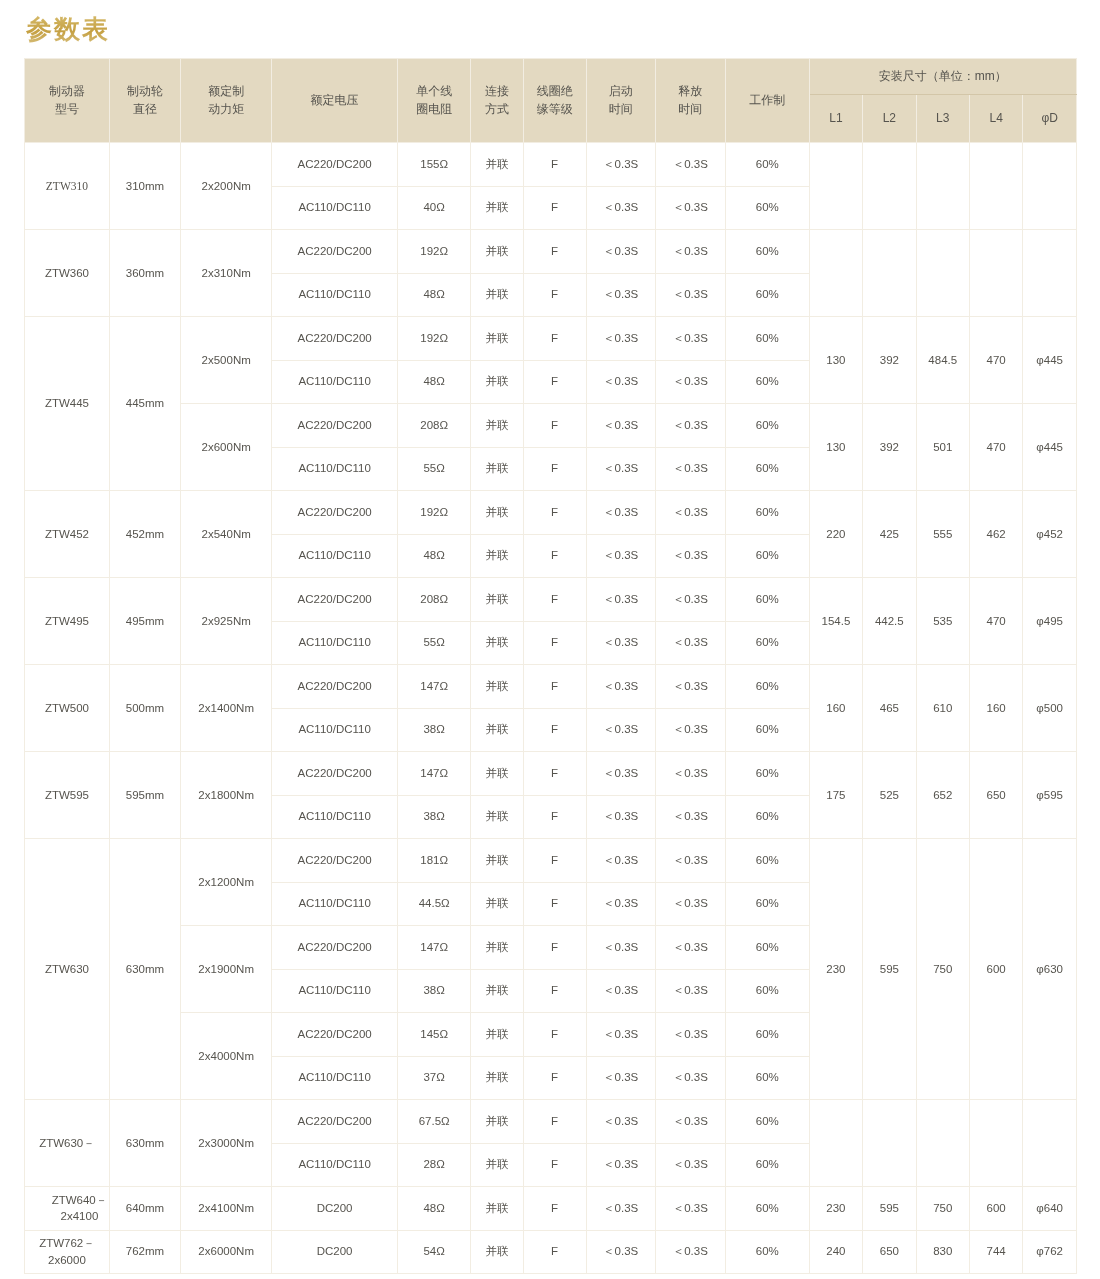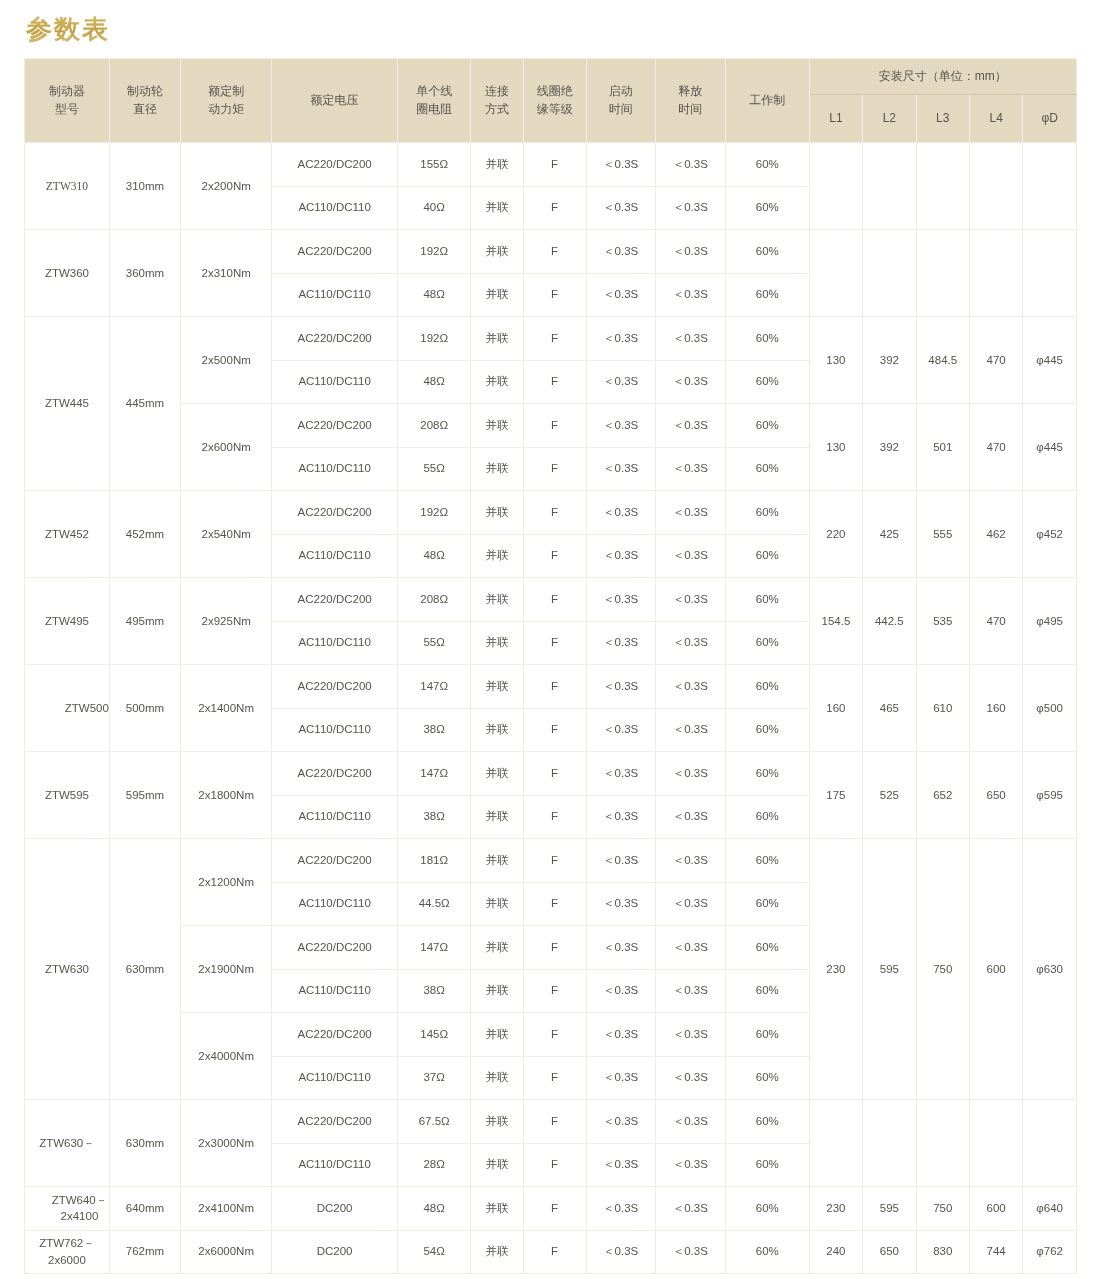--- a/index.html
+++ b/index.html
@@ -275,21 +275,21 @@
         <tr>
           <td class="shade" style="height: 42.5px;">AC110/DC110</td>
           <td class="shade">55Ω</td>
           <td class="shade">并联</td>
           <td class="shade">F</td>
           <td class="shade nw">＜0.3S</td>
           <td class="shade nw">＜0.3S</td>
           <td class="shade">60%</td>
         </tr>
         <tr>
-          <td rowspan="2" class="plain" style="height: 42.5px; text-align: right;">ZTW500</td>
+          <td rowspan="2" class="plain" style="height: 42.5px;">ZTW500</td>
           <td rowspan="2" class="plain">500mm</td>
           <td rowspan="2" class="plain">2x1400Nm</td>
           <td class="plain" style="height: 42.5px;">AC220/DC200</td>
           <td class="plain">147Ω</td>
           <td class="plain">并联</td>
           <td class="plain">F</td>
           <td class="plain nw">＜0.3S</td>
           <td class="plain nw">＜0.3S</td>
           <td class="plain">60%</td>
           <td rowspan="2" class="plain nw">160</td>

